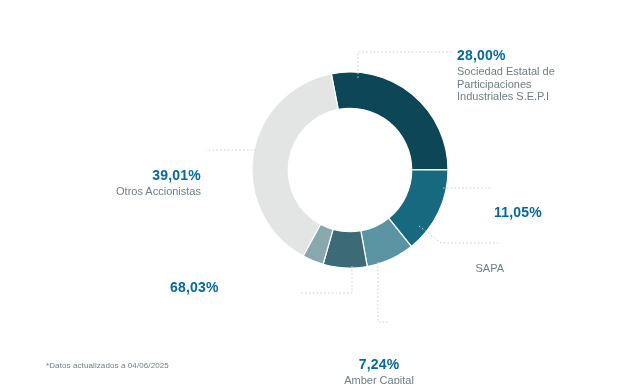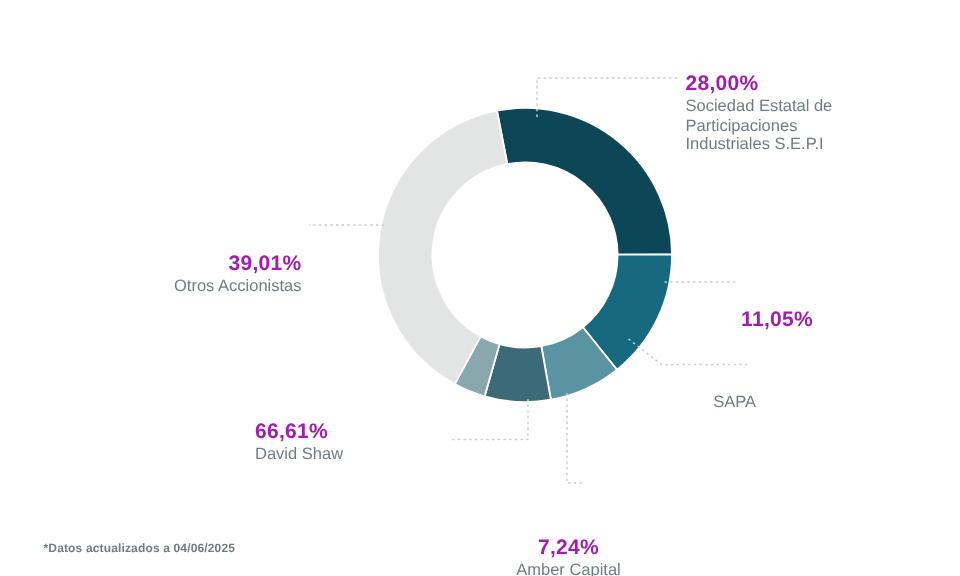--- a/index.html
+++ b/index.html
@@ -21,21 +21,21 @@
     top: 0;
     width: 640px;
     height: 384px;
   }
   .callout {
     position: absolute;
   }
   .pct {
     font-size: 14px;
     font-weight: bold;
-    color: #a21caf;
+    color: #0369a1;
     letter-spacing: 0.2px;
     line-height: 16px;
     white-space: nowrap;
   }
   .name {
     font-size: 11px;
     font-weight: normal;
     color: #6f7d82;
     line-height: 12.5px;
     margin-top: 2px;
@@ -52,25 +52,25 @@
   
   #callout-sepi   { left: 457px; top: 47px;  }
   #callout-escribano { left: 378px; top: 172px; width: 164px; }
   #callout-sapa   { left: 340px; top: 228px; width: 164px; }
   #callout-amber  { left: 297px; top: 308px; width: 164px; margin-top: 48px; }
   #callout-david  { left: 170px; top: 279px; width: 128px; }
   #callout-otros  { left: 60px;  top: 135px; width: 141px; }
 
   #footnote {
     position: absolute;
-    left: 29px;
+    left: 46px;
     top: 361px;
     font-size: 8px;
     color: #6f7d82;
-    font-weight: bold;
+    font-weight: normal;
     letter-spacing: 0.1px;
     white-space: nowrap;
   }
 </style>
 </head>
 <body>
 
 <div id="page">
 
   <svg id="chart-svg" viewBox="0 0 640 384">
@@ -104,22 +104,21 @@
   <div class="callout align-right" id="callout-sapa">
     <div class="name">SAPA</div>
   </div>
 
   <div class="callout align-center" id="callout-amber">
     <div class="pct">7,24%</div>
     <div class="name">Amber Capital</div>
   </div>
 
   <div class="callout align-left" id="callout-david">
-    <div class="pct">66,61%</div>
-    <div class="name">David Shaw</div>
+    <div class="pct">68,03%</div>
   </div>
 
   <div class="callout align-right" id="callout-otros">
     <div class="pct">39,01%</div>
     <div class="name">Otros Accionistas</div>
   </div>
 
   <div id="footnote">*Datos actualizados a 04/06/2025</div>
 
 </div>

